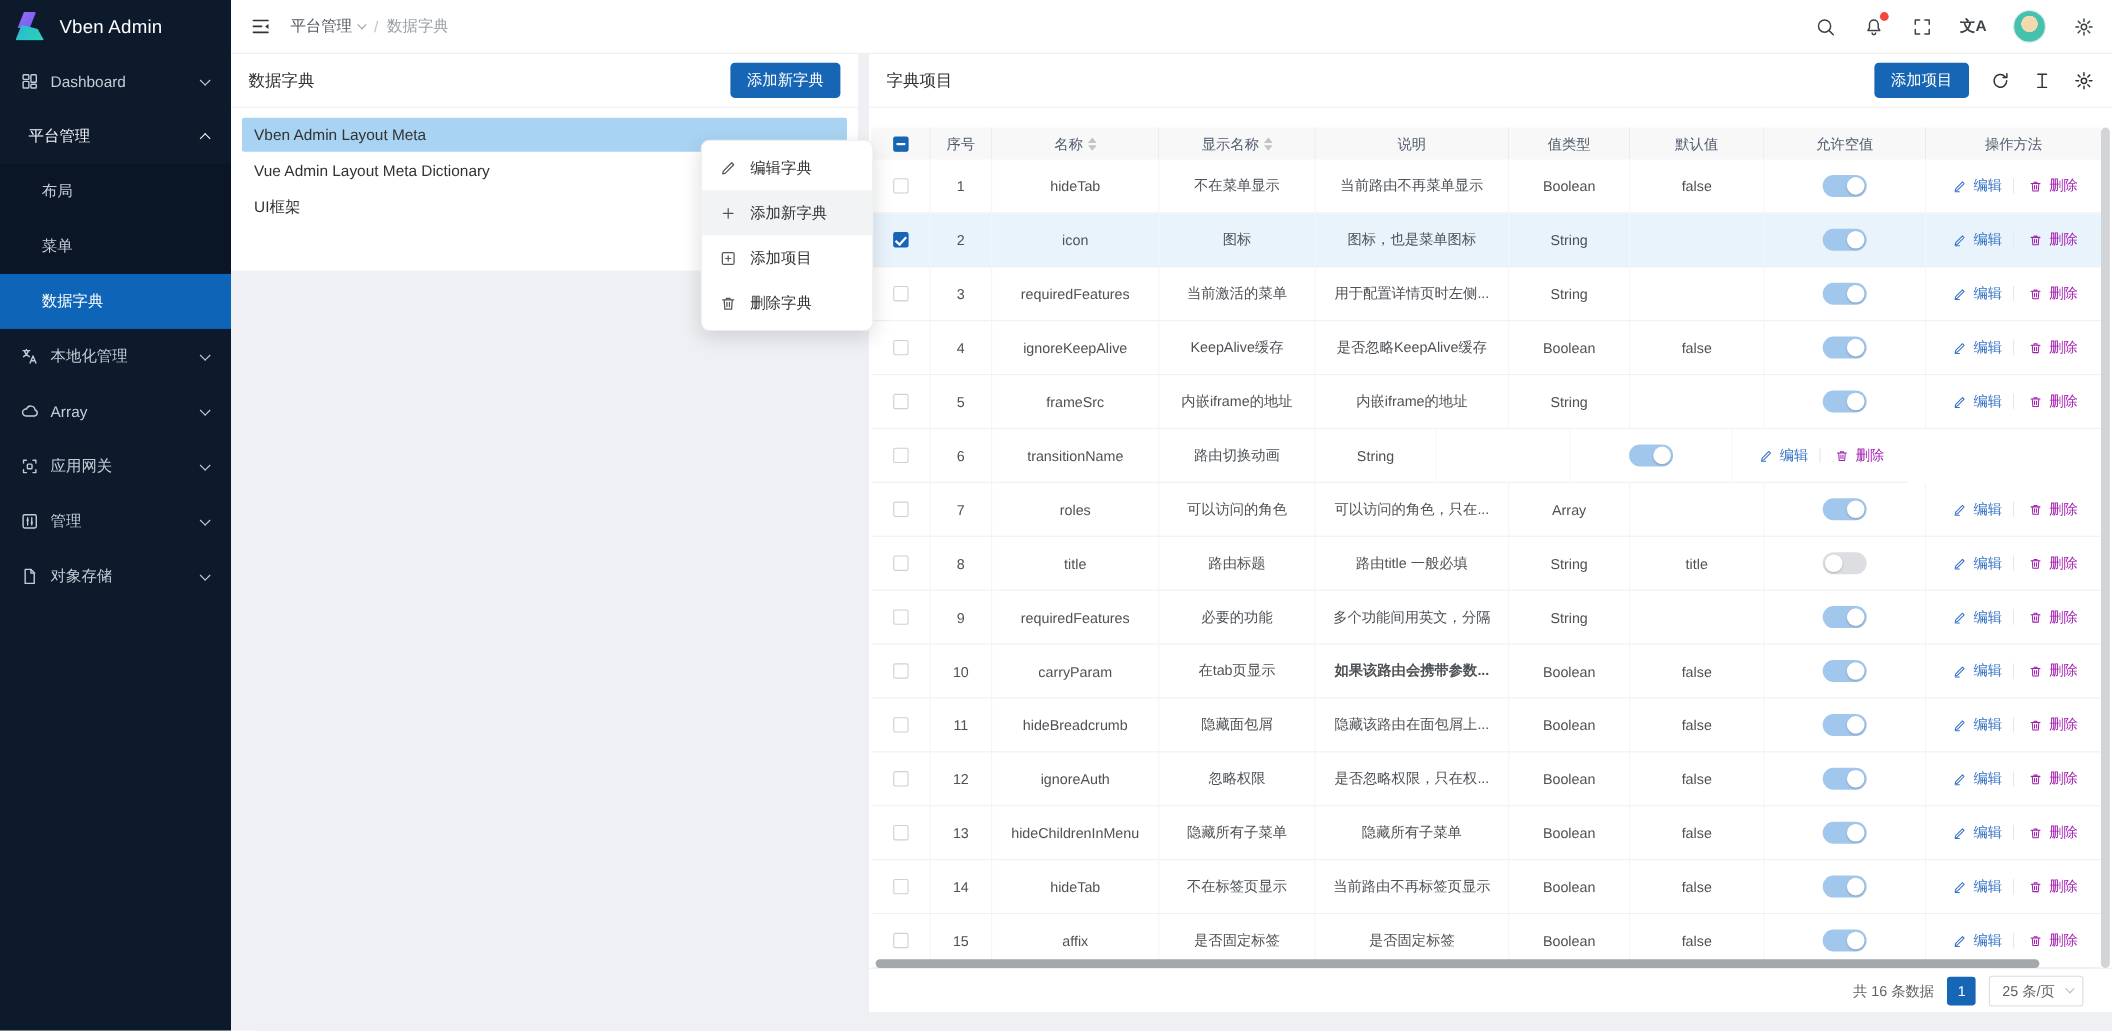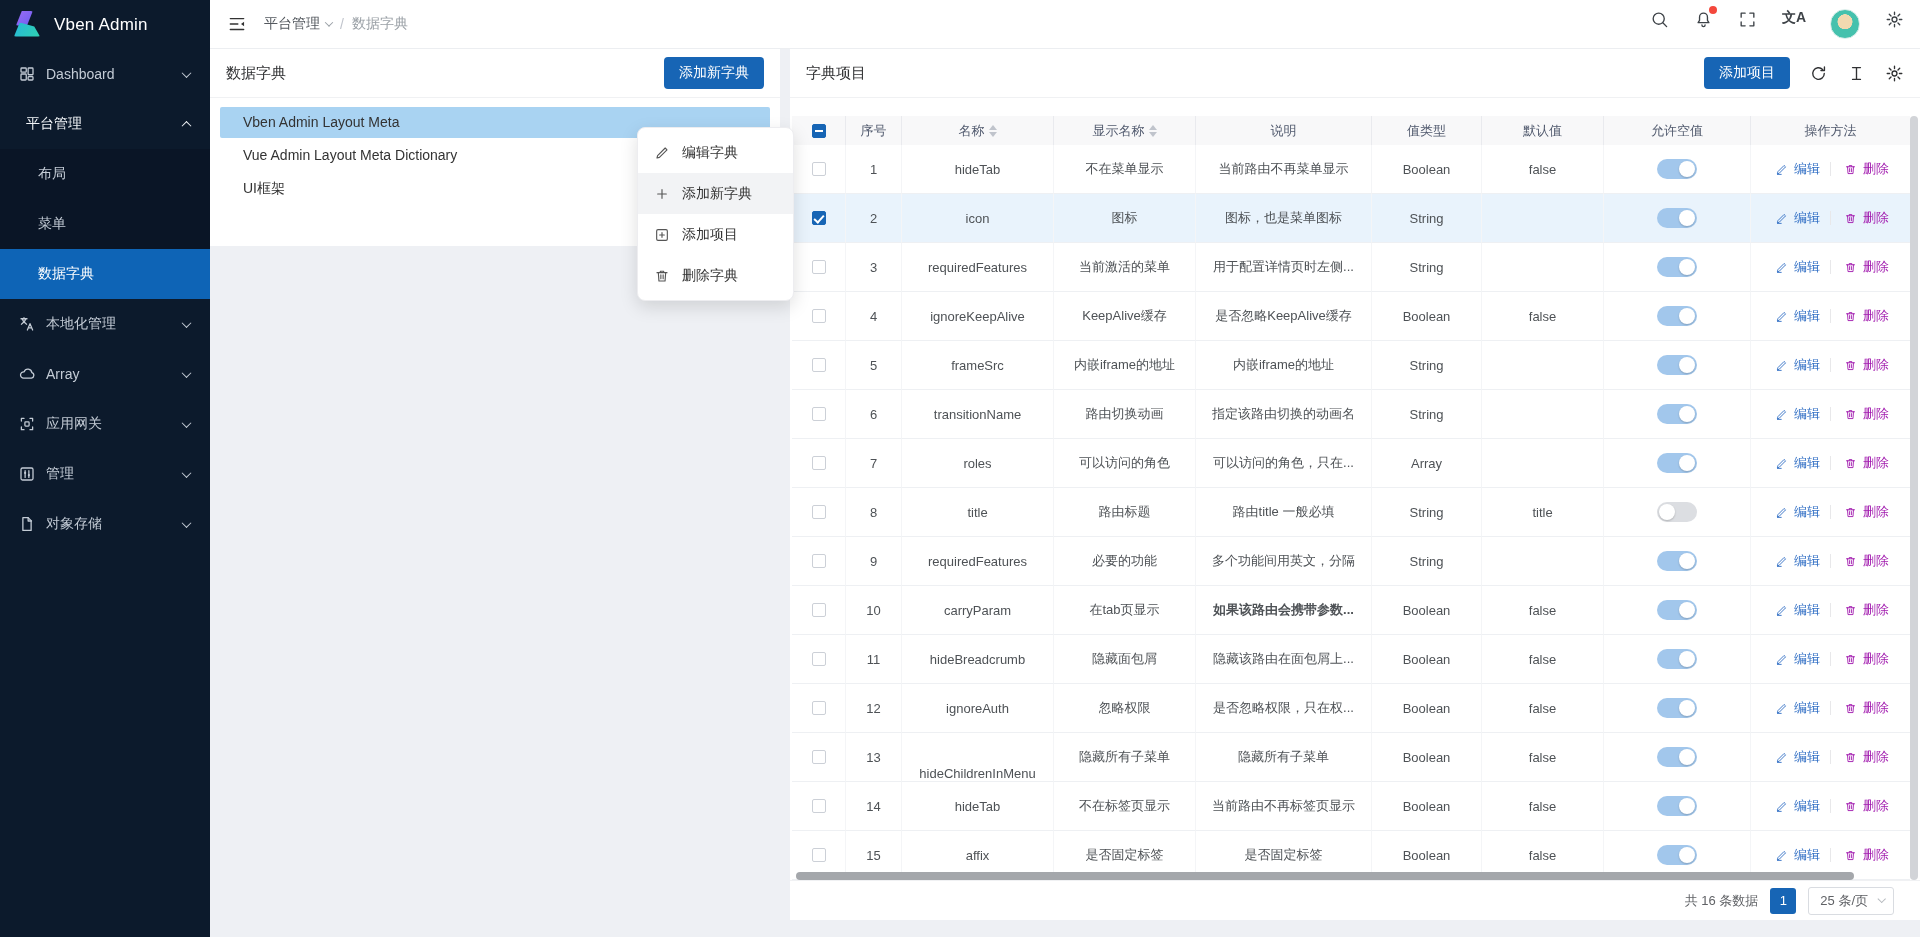--- a/index.html
+++ b/index.html
@@ -28,39 +28,39 @@
   .chev.up{transform:rotate(-135deg) translate(-1px,-1px)}
 
   
   .topbar{position:absolute;left:210px;right:0;top:0;height:49px;background:#fff;border-bottom:1px solid #eceef1;display:flex;align-items:center;padding:0 16px;z-index:4}
   .fold-btn{width:22px;height:22px;display:flex;align-items:center;justify-content:center;color:#333;cursor:pointer}
   .breadcrumb{display:flex;align-items:center;gap:8px;margin-left:16px;font-size:14px}
   .crumb{color:#54595f;display:flex;align-items:center;gap:6px;cursor:pointer}
   .crumb .chev{width:6px;height:6px;color:#9aa0a6}
   .crumb-sep{color:#c0c4cc}
   .crumb.last{color:#9aa0a6}
-  .top-actions{margin-left:auto;display:flex;gap:24px}
+  .top-actions{margin-left:auto;display:flex;align-items:center;gap:24px}
   .tool{position:relative;width:20px;height:20px;display:flex;align-items:center;justify-content:center;color:#3d4247;cursor:pointer}
   .tool .dot{position:absolute;top:-3px;right:-3px;width:8px;height:8px;border-radius:50%;background:#f4483c}
   .txticon{font-size:14px;font-weight:bold;color:#3d4247;cursor:pointer}
   .avatar{width:30px;height:30px;border-radius:50%;background:radial-gradient(circle at 50% 42%,#f2d9b0 0 34%,#45c1ad 36%);border:1px solid #d8ede9;cursor:pointer}
 
   
   .card{position:absolute;background:#fff}
   .dict-card{left:210px;top:49px;width:570px;height:197px}
   .items-card{left:790px;top:49px;width:1130px;height:871px}
   .card-head{height:49px;display:flex;align-items:center;justify-content:space-between;padding:0 16px;border-bottom:1px solid #f0f1f3}
   .card-title{font-size:15px;font-weight:400;color:#303133}
   .blue-btn{background:#1765b5;color:#fff;border:none;height:32px;padding:0 15px;font-size:14px;border-radius:4px;cursor:pointer;font-family:inherit}
   .head-actions{display:flex;align-items:center;gap:18px}
   .head-actions .tool{color:#303133}
 
   
   .dict-list{padding:9px 10px}
-  .dict-item{height:31px;line-height:31px;padding:0 23px;font-size:14px;color:#333;border-radius:2px;margin-bottom:2px;cursor:pointer;white-space:nowrap;overflow:hidden}
+  .dict-item{height:31px;line-height:31px;padding:0 11px;font-size:14px;color:#333;border-radius:2px;margin-bottom:2px;cursor:pointer;white-space:nowrap;overflow:hidden}
   .dict-item.selected{background:#a9d3f2}
 
   
   .ctx-menu{position:absolute;left:637px;top:127px;width:157px;background:#fff;border:1px solid #ededf0;border-radius:8px;box-shadow:0 6px 18px rgba(0,0,0,.13);padding:4px 0;z-index:20}
   .ctx-item{height:41px;display:flex;align-items:center;gap:11px;padding:0 15px;font-size:14px;color:#333;cursor:pointer}
   .ctx-item.hovered{background:#f2f3f5}
   .ctx-item .sicon{color:#555}
 
   
   .tbl{position:absolute;left:2px;top:67px;width:1118px}
@@ -565,23 +565,20 @@
           </div>
           <div class="td" style="width: 56px;">
             <span class="cellclip">6</span>
           </div>
           <div class="td" style="width: 152px;">
             <span class="cellclip">transitionName</span>
           </div>
           <div class="td" style="width: 142px;">
             <span class="cellclip">路由切换动画</span>
           </div>
-          <div class="td" style="width: 176px;">
-            <span class="cellclip">指定该路由切换的动画名</span>
-          </div>
           <div class="td" style="width: 110px;">
             <span class="cellclip">String</span>
           </div>
           <div class="td" style="width: 122px;">
             <span class="cellclip"></span>
           </div>
           <div class="td" style="width: 147px;">
             <span class="toggle on">
               <span class="knob"></span>
             </span>
@@ -902,21 +899,21 @@
             </button>
           </div>
         </div>
         <div class="trow tr">
           <div class="td" style="width: 54px;">
             <span class="cb"></span>
           </div>
           <div class="td" style="width: 56px;">
             <span class="cellclip">13</span>
           </div>
-          <div class="td" style="width: 152px; align-items: flex-end;">
+          <div class="td" style="width: 152px;">
             <span class="cellclip">hideChildrenInMenu</span>
           </div>
           <div class="td" style="width: 142px;">
             <span class="cellclip">隐藏所有子菜单</span>
           </div>
           <div class="td" style="width: 176px;">
             <span class="cellclip">隐藏所有子菜单</span>
           </div>
           <div class="td" style="width: 110px;">
             <span class="cellclip">Boolean</span>

